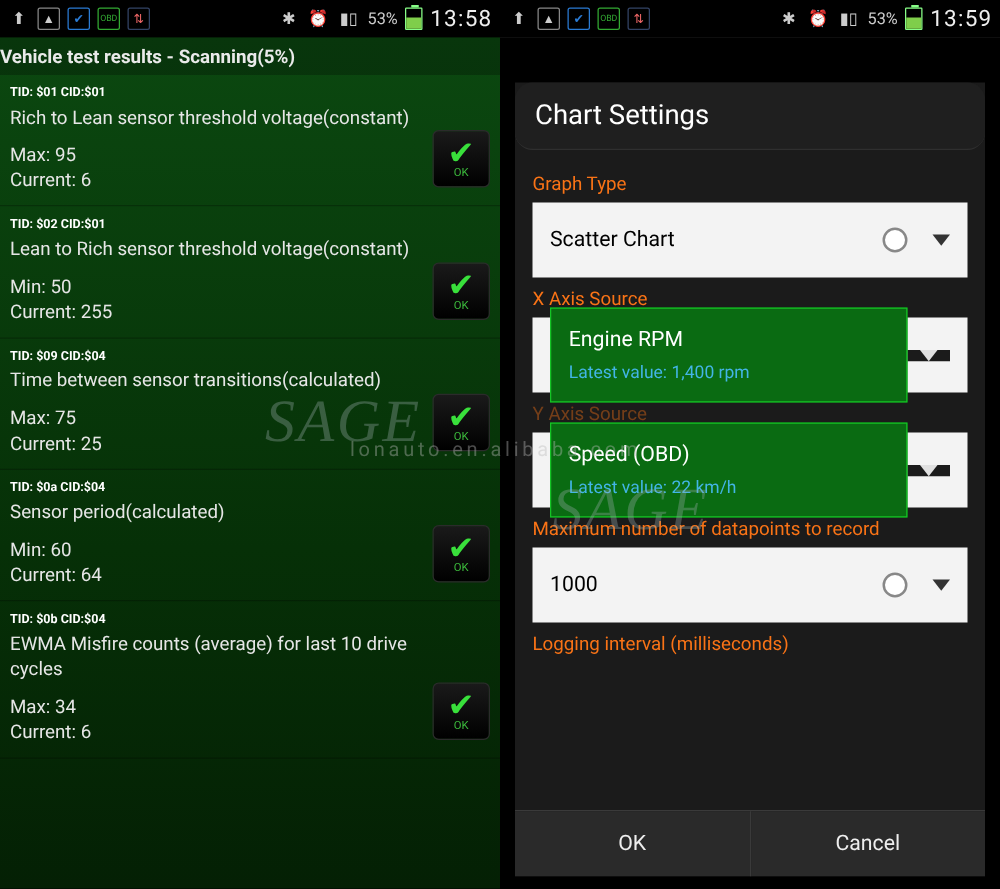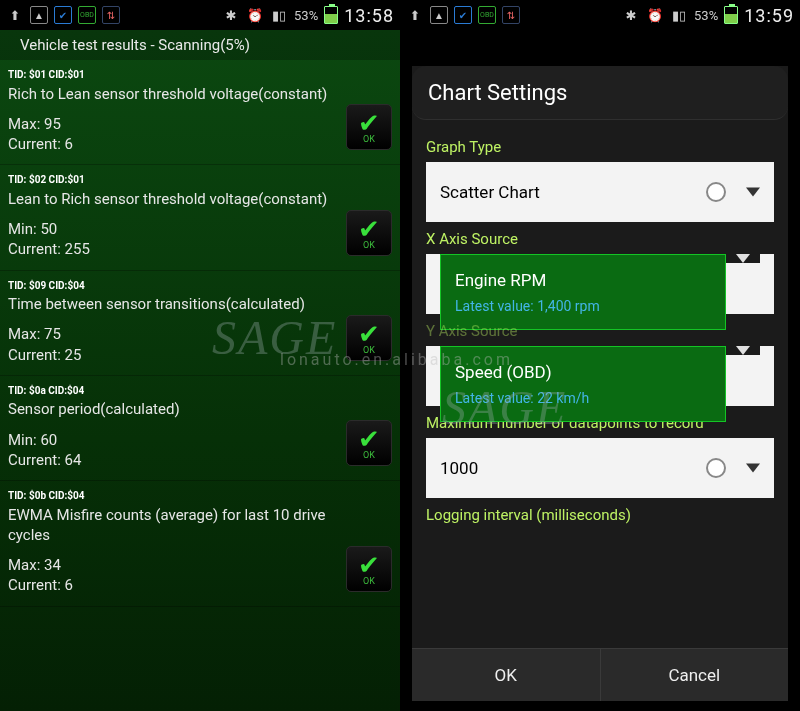--- a/index.html
+++ b/index.html
@@ -12,43 +12,43 @@
   .status-left, .status-right { display: flex; align-items: center; gap: 6px; }
   .status-icon { width: 18px; height: 18px; display: inline-flex; align-items: center; justify-content: center; font-size: 13px; }
   .status-sq { width: 18px; height: 18px; border: 1px solid #888; border-radius: 2px; display:inline-flex;align-items:center;justify-content:center;font-size:10px;color:#ccc;}
   .battery { width: 14px; height: 18px; border: 1px solid #8f8; border-radius: 1px; position: relative; }
   .battery::after { content:""; position:absolute; top:-3px; left:4px; width:6px; height:2px; background:#8f8;}
   .battery-fill { position:absolute; bottom:0; left:0; right:0; height:55%; background:#7fce4a; }
   .clock { font-size: 18px; color: #eee; letter-spacing: 1px; }
 
   
   .left-body { flex: 1; background: linear-gradient(180deg,#0b4810,#063007 60%,#042004); overflow: hidden; position: relative; }
-  .left-titlebar { background: rgba(0,0,0,0.25); color: #eaeaea; font-size: 15px; padding: 6px 20px; }
+  .left-titlebar { background: rgba(0,0,0,0.25); color: #eaeaea; font-size: 15px; padding: 6px 0; font-weight: bold; }
   .test-item { display: flex; align-items: flex-start; padding: 8px 8px 10px 8px; border-bottom: 1px solid rgba(0,0,0,0.25); }
   .test-text { flex: 1; color: #e8e8e8; font-size: 15px; line-height: 1.35; }
   .test-text .tid { font-weight: 700; font-size: 10px; color: #fff; margin-bottom: 2px; }
   .test-text .desc { font-size: 15px; color: #e6e6e6; margin-bottom: 10px; }
   .test-text .vals { font-size: 15px; color: #e6e6e6; }
   .okbtn { width: 46px; height: 46px; background: linear-gradient(#1a1a1a,#000); border: 1px solid #2b2b2b; border-radius: 5px; display:flex;flex-direction:column;align-items:center;justify-content:center; align-self: flex-end; margin-bottom: 4px; }
   .okbtn .chk { color:#39e03b; font-size:26px; line-height:1; }
   .okbtn .lbl { color:#3cba3c; font-size:9px; margin-top:-2px;}
 
   
   .right-body { flex:1; background:#000; position:relative; }
   .right-shade { position:absolute; inset:0; background:#000; }
   .dialog { position:absolute; left:12px; right:12px; top:36px; bottom:10px; background:#1b1b1b; display:flex; flex-direction:column; }
   .dlg-title { background:#1f1f1f; color:#fff; font-size:22px; padding:14px 16px; border-bottom:1px solid #2f2f2f;border-radius:14px;}
   .dlg-body { flex:1; padding:10px 14px 0 14px; overflow:hidden; }
-  .field-label { color:#bef264; font-size:15px; margin:8px 0 6px 0; }
+  .field-label { color:#f97316; font-size:15px; margin:8px 0 6px 0; }
   .spinner { background:#f3f3f3; color:#000; height:60px; display:flex; align-items:center; padding:0 14px; position:relative; font-size:17px;}
   .spinner.green { background:#0a6b12; color:#fff; border:1px solid #14c425; flex-direction:column; align-items:flex-start; justify-content:center; height:76px; }
   .spinner.green .sub { font-size:14px; color:#43b5e6; margin-top:8px; }
   .spinner .radio { position:absolute; right:48px; top:50%; transform:translateY(-50%); width:20px;height:20px;border:2px solid #888;border-radius:50%; background:#fff;}
   .spinner .caret { position:absolute; right:14px; top:50%; transform:translateY(-50%); width:0;height:0;border-left:7px solid transparent;border-right:7px solid transparent;border-top:9px solid #333;}
-  .spinner.green-wrap { display:flex; align-items:flex-start; }
+  .spinner.green-wrap { display:flex; align-items:center; }
   .spinner.green-wrap .caret-outer { width:34px; background:#1b1b1b; display:flex;align-items:center;justify-content:center;}
   .spinner.green-wrap .caret-outer .c2 { width:0;height:0;border-left:7px solid transparent;border-right:7px solid transparent;border-top:9px solid #e0e0e0;}
   .dlg-buttons { display:flex; border-top:1px solid #3a3a3a; }
   .dlg-buttons .dbtn { flex:1; background:#2a2a2a; color:#eee; text-align:center; padding:16px 0; font-size:17px; border-right:1px solid #3a3a3a;}
   .dlg-buttons .dbtn:last-child { border-right:none; }
 
   .tabshadow { position:absolute; top:0; left:0; right:0; height:32px; display:flex; }
   .tabshadow div { flex:1; border:1px solid #333; background:#111; }
 
   .watermark { position:absolute; pointer-events:none; opacity:0.35; font-style:italic; font-family: "Times New Roman", serif; color:#9aa; font-size:48px; letter-spacing:2px;margin-left:12px; }

